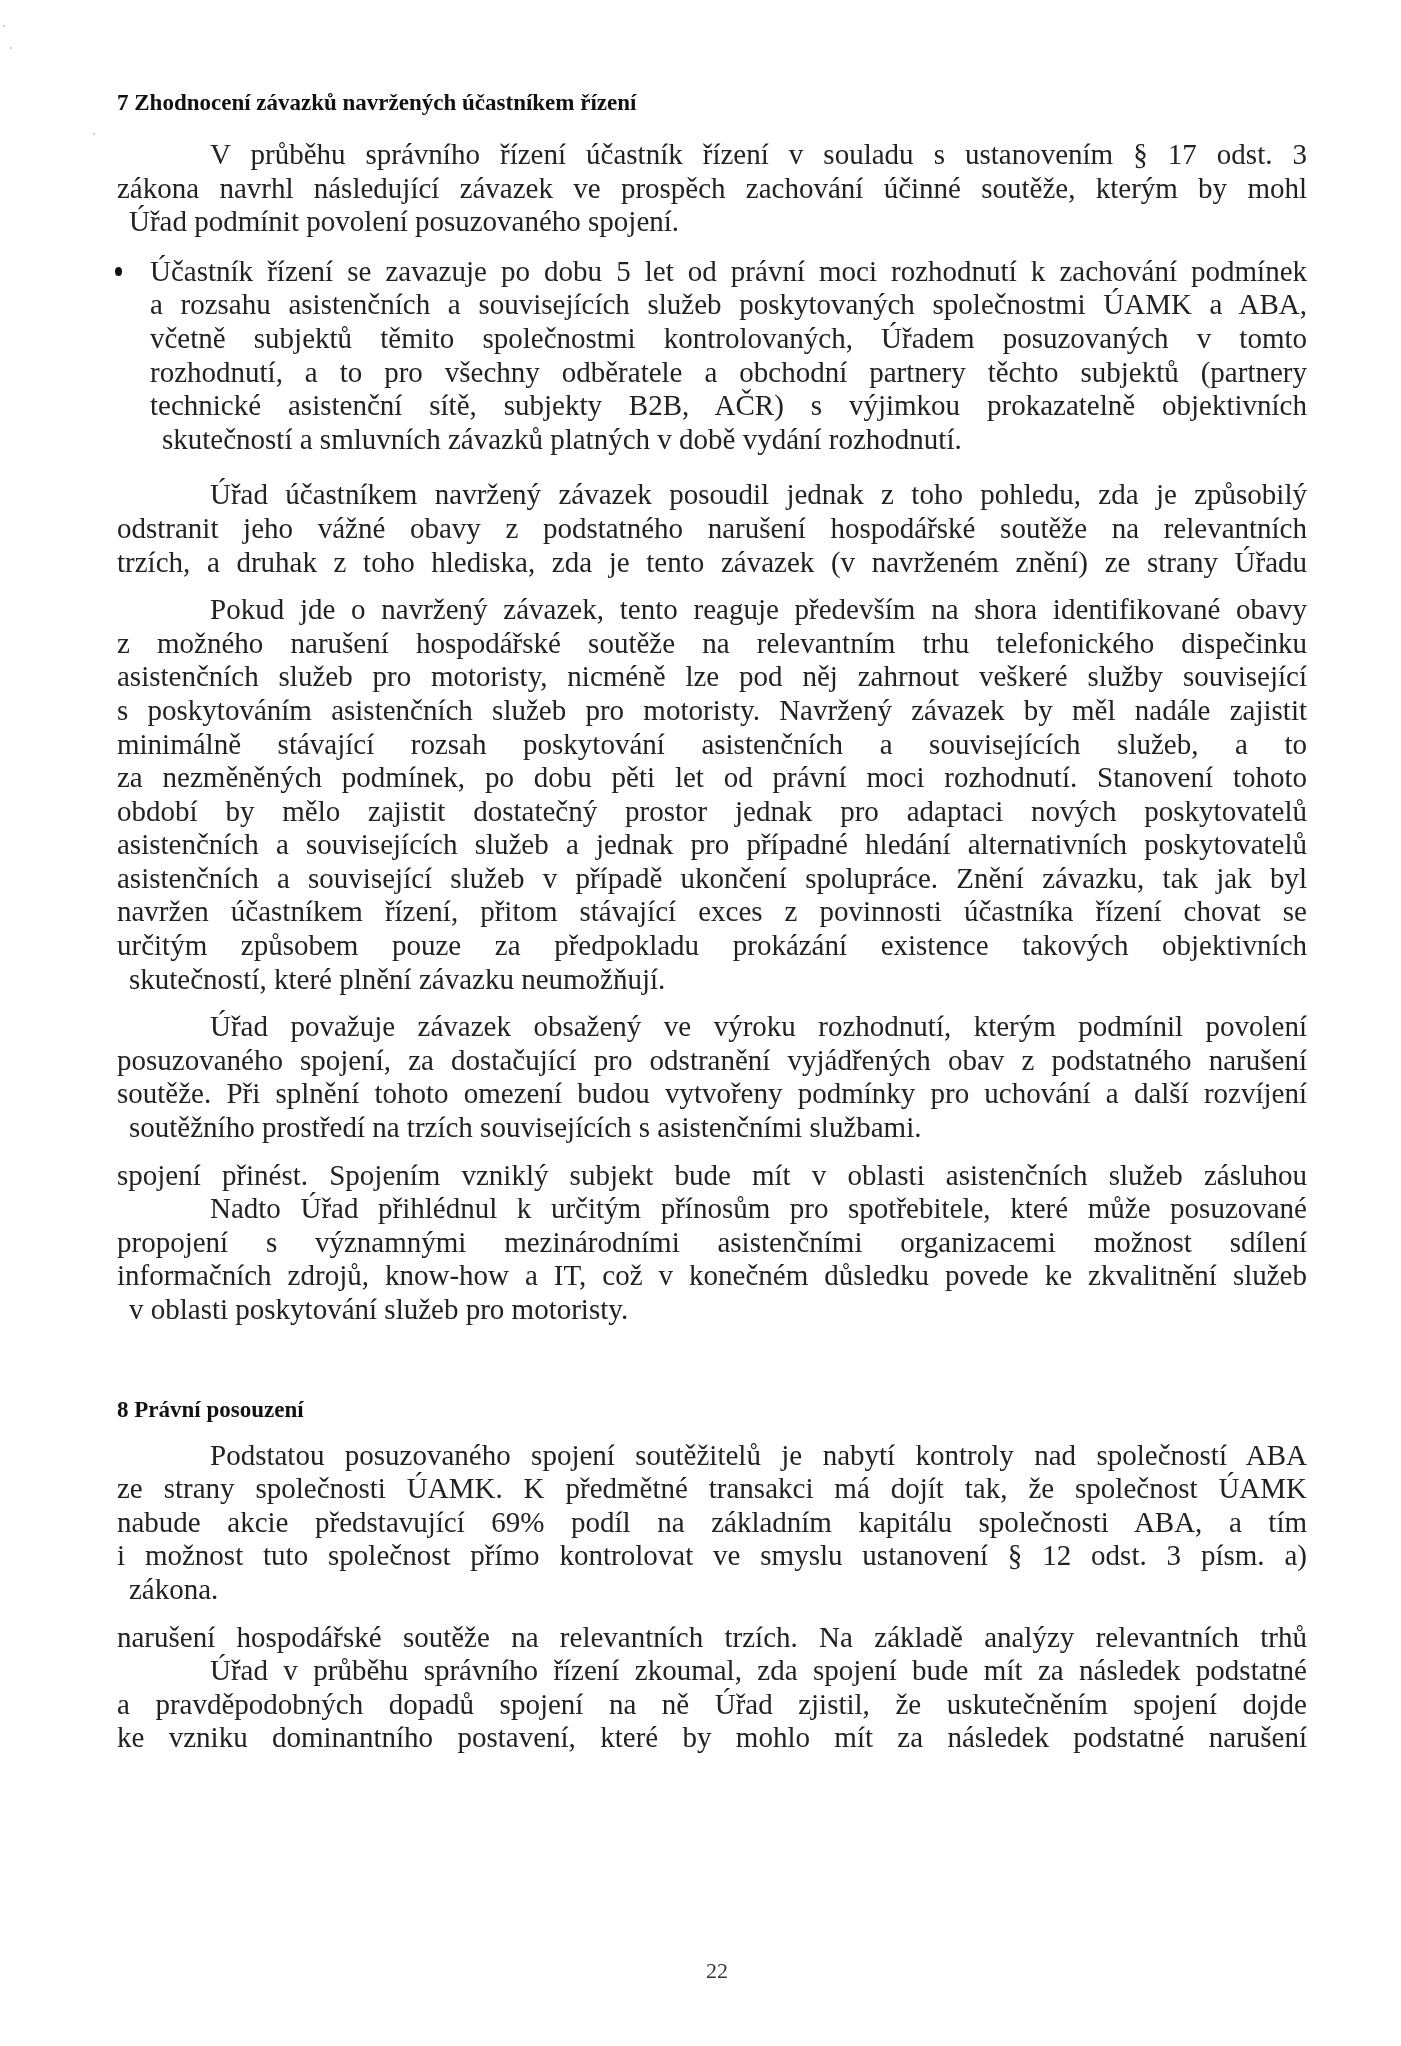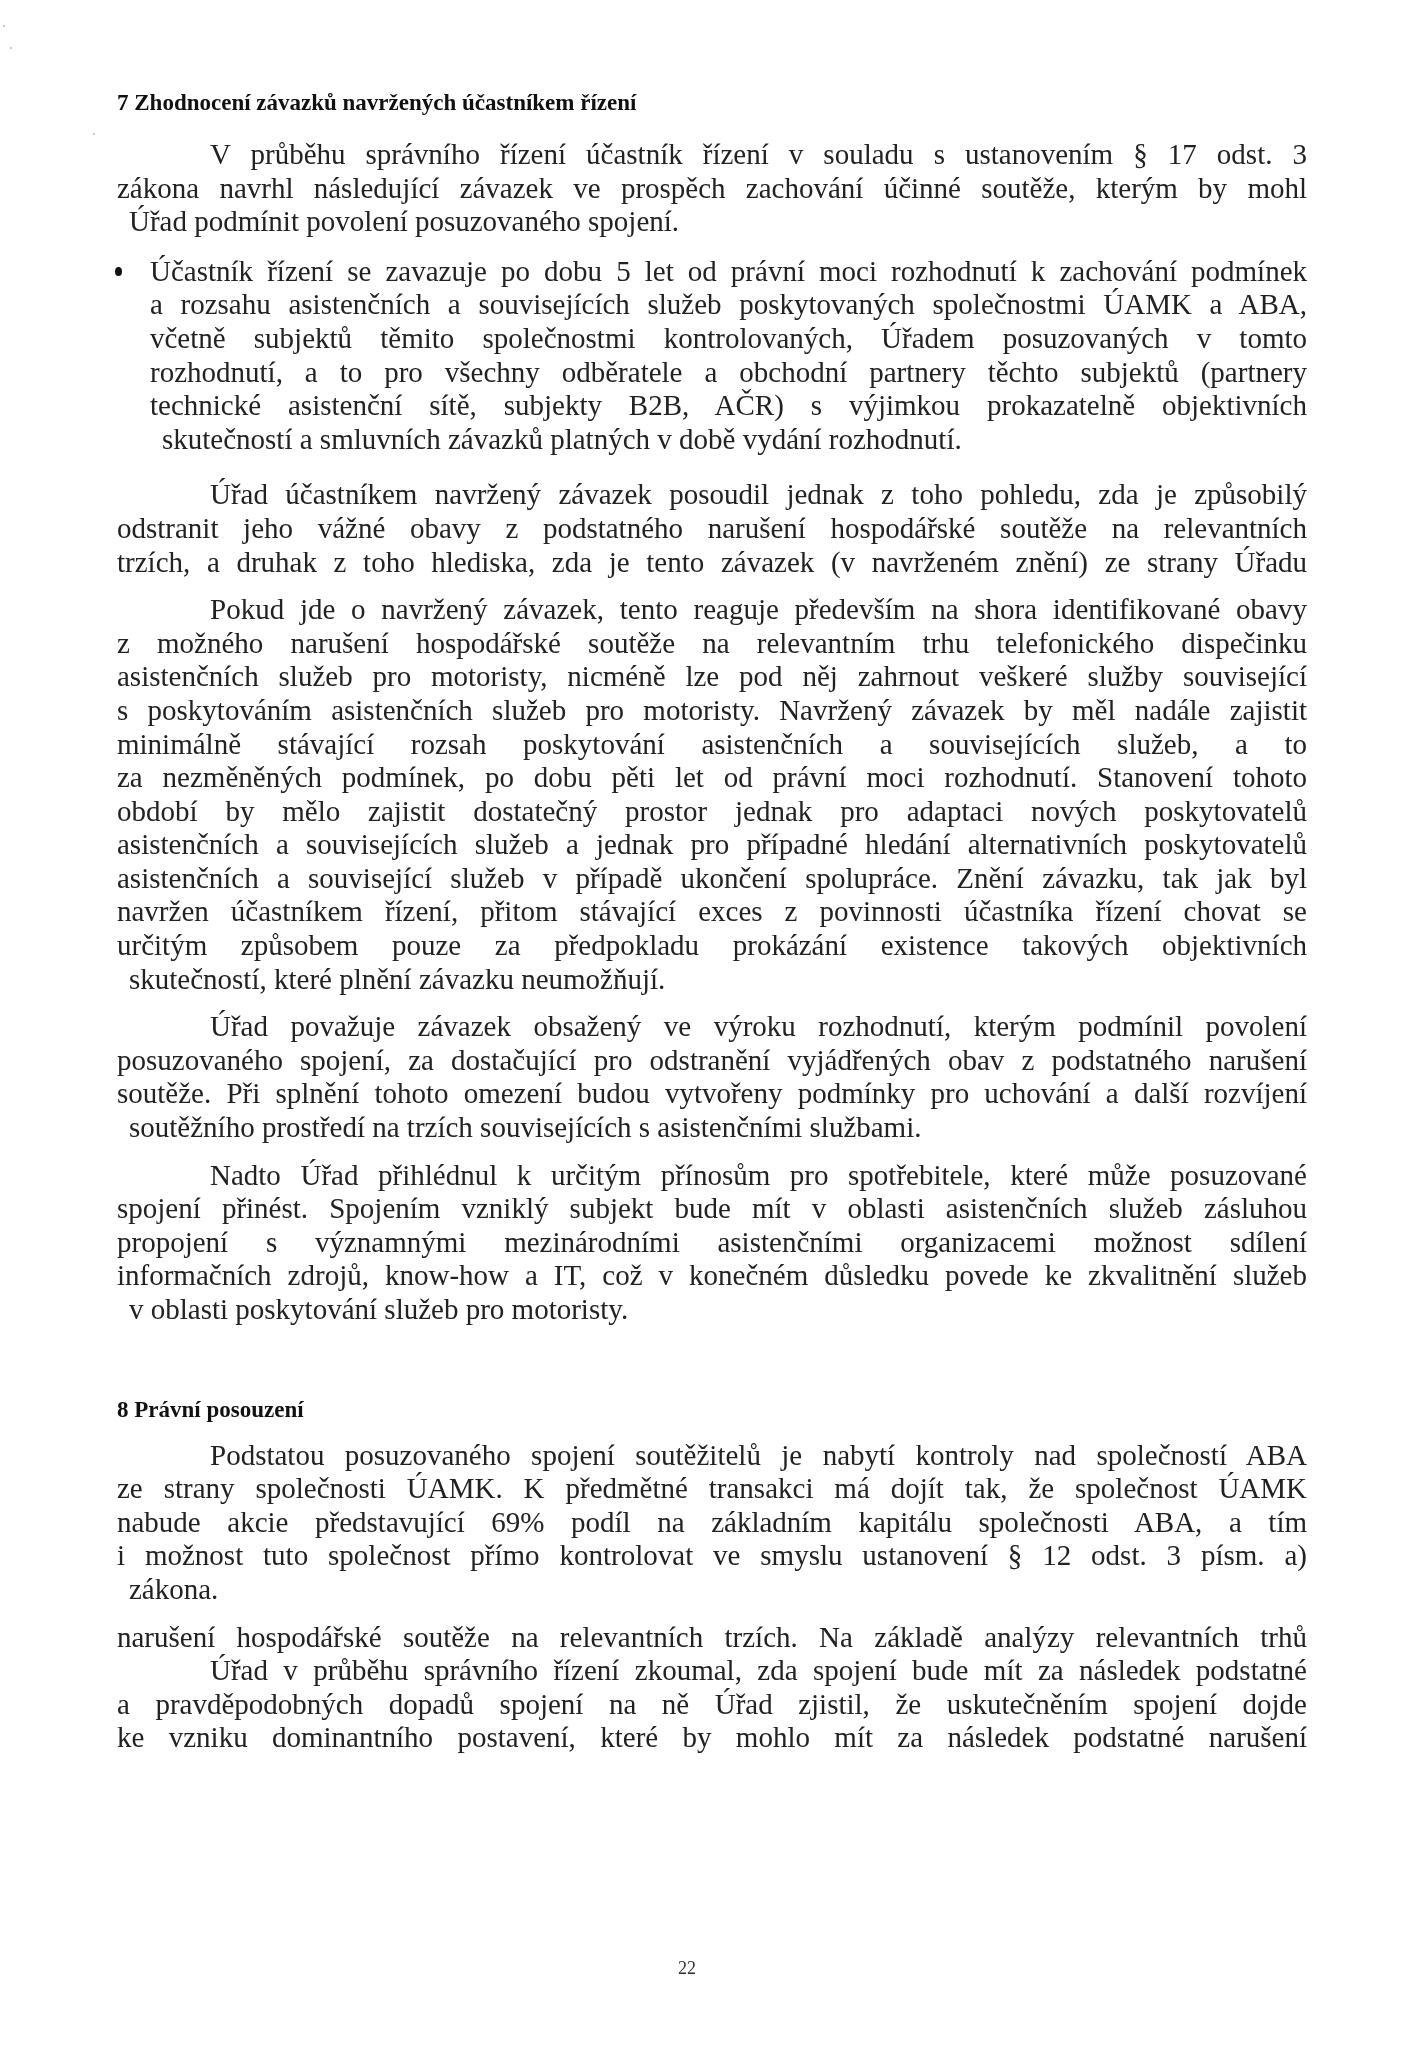--- a/index.html
+++ b/index.html
@@ -26,22 +26,22 @@
   .line.indent { padding-left: 93px; }
   .bullet-block { position: relative; padding-left: 0; margin-top: 16px; }
   .bullet-dot {
     position: absolute; left: -2px; top: 12px; width: 7px; height: 9px;
     border-radius: 50%; background: #111;
   }
   .gap-s { height: 14px; }
   .gap-m { height: 22px; }
   .gap-l { height: 68px; }
   .page-number {
-    position: absolute; left: 678px; top: 1958px;
-    font-size: 18px; color: #333;
+    position: absolute; left: 706px; top: 1958px;
+    font-size: 22px; color: #333;
   }
   .speck { position: absolute; width: 2px; height: 2px; background: #bbb; border-radius: 1px; }
 </style>
 </head>
 <body>
 
 <div class="page">
 
   <div class="section">
     <h2 class="heading">7 Zhodnocení závazků navržených účastníkem řízení</h2>
@@ -88,22 +88,22 @@
     <div class="gap-s"></div>
     <div class="para">
       <span class="line indent">Úřad považuje závazek obsažený ve výroku rozhodnutí, kterým podmínil povolení</span>
       <span class="line">posuzovaného spojení, za dostačující pro odstranění vyjádřených obav z podstatného narušení</span>
       <span class="line">soutěže. Při splnění tohoto omezení budou vytvořeny podmínky pro uchování a další rozvíjení</span>
       <span class="line last">soutěžního prostředí na trzích souvisejících s asistenčními službami.</span>
     </div>
 
     <div class="gap-s"></div>
     <div class="para">
+      <span class="line">spojení přinést. Spojením vzniklý subjekt bude mít v oblasti asistenčních služeb zásluhou</span>
       <span class="line indent">Nadto Úřad přihlédnul k určitým přínosům pro spotřebitele, které může posuzované</span>
-      <span class="line">spojení přinést. Spojením vzniklý subjekt bude mít v oblasti asistenčních služeb zásluhou</span>
       <span class="line">propojení s významnými mezinárodními asistenčními organizacemi možnost sdílení</span>
       <span class="line">informačních zdrojů, know-how a IT, což v konečném důsledku povede ke zkvalitnění služeb</span>
       <span class="line last">v oblasti poskytování služeb pro motoristy.</span>
     </div>
   </div>
 
   <div class="gap-l"></div>
 
   <div class="section">
     <h2 class="heading">8 Právní posouzení</h2>

